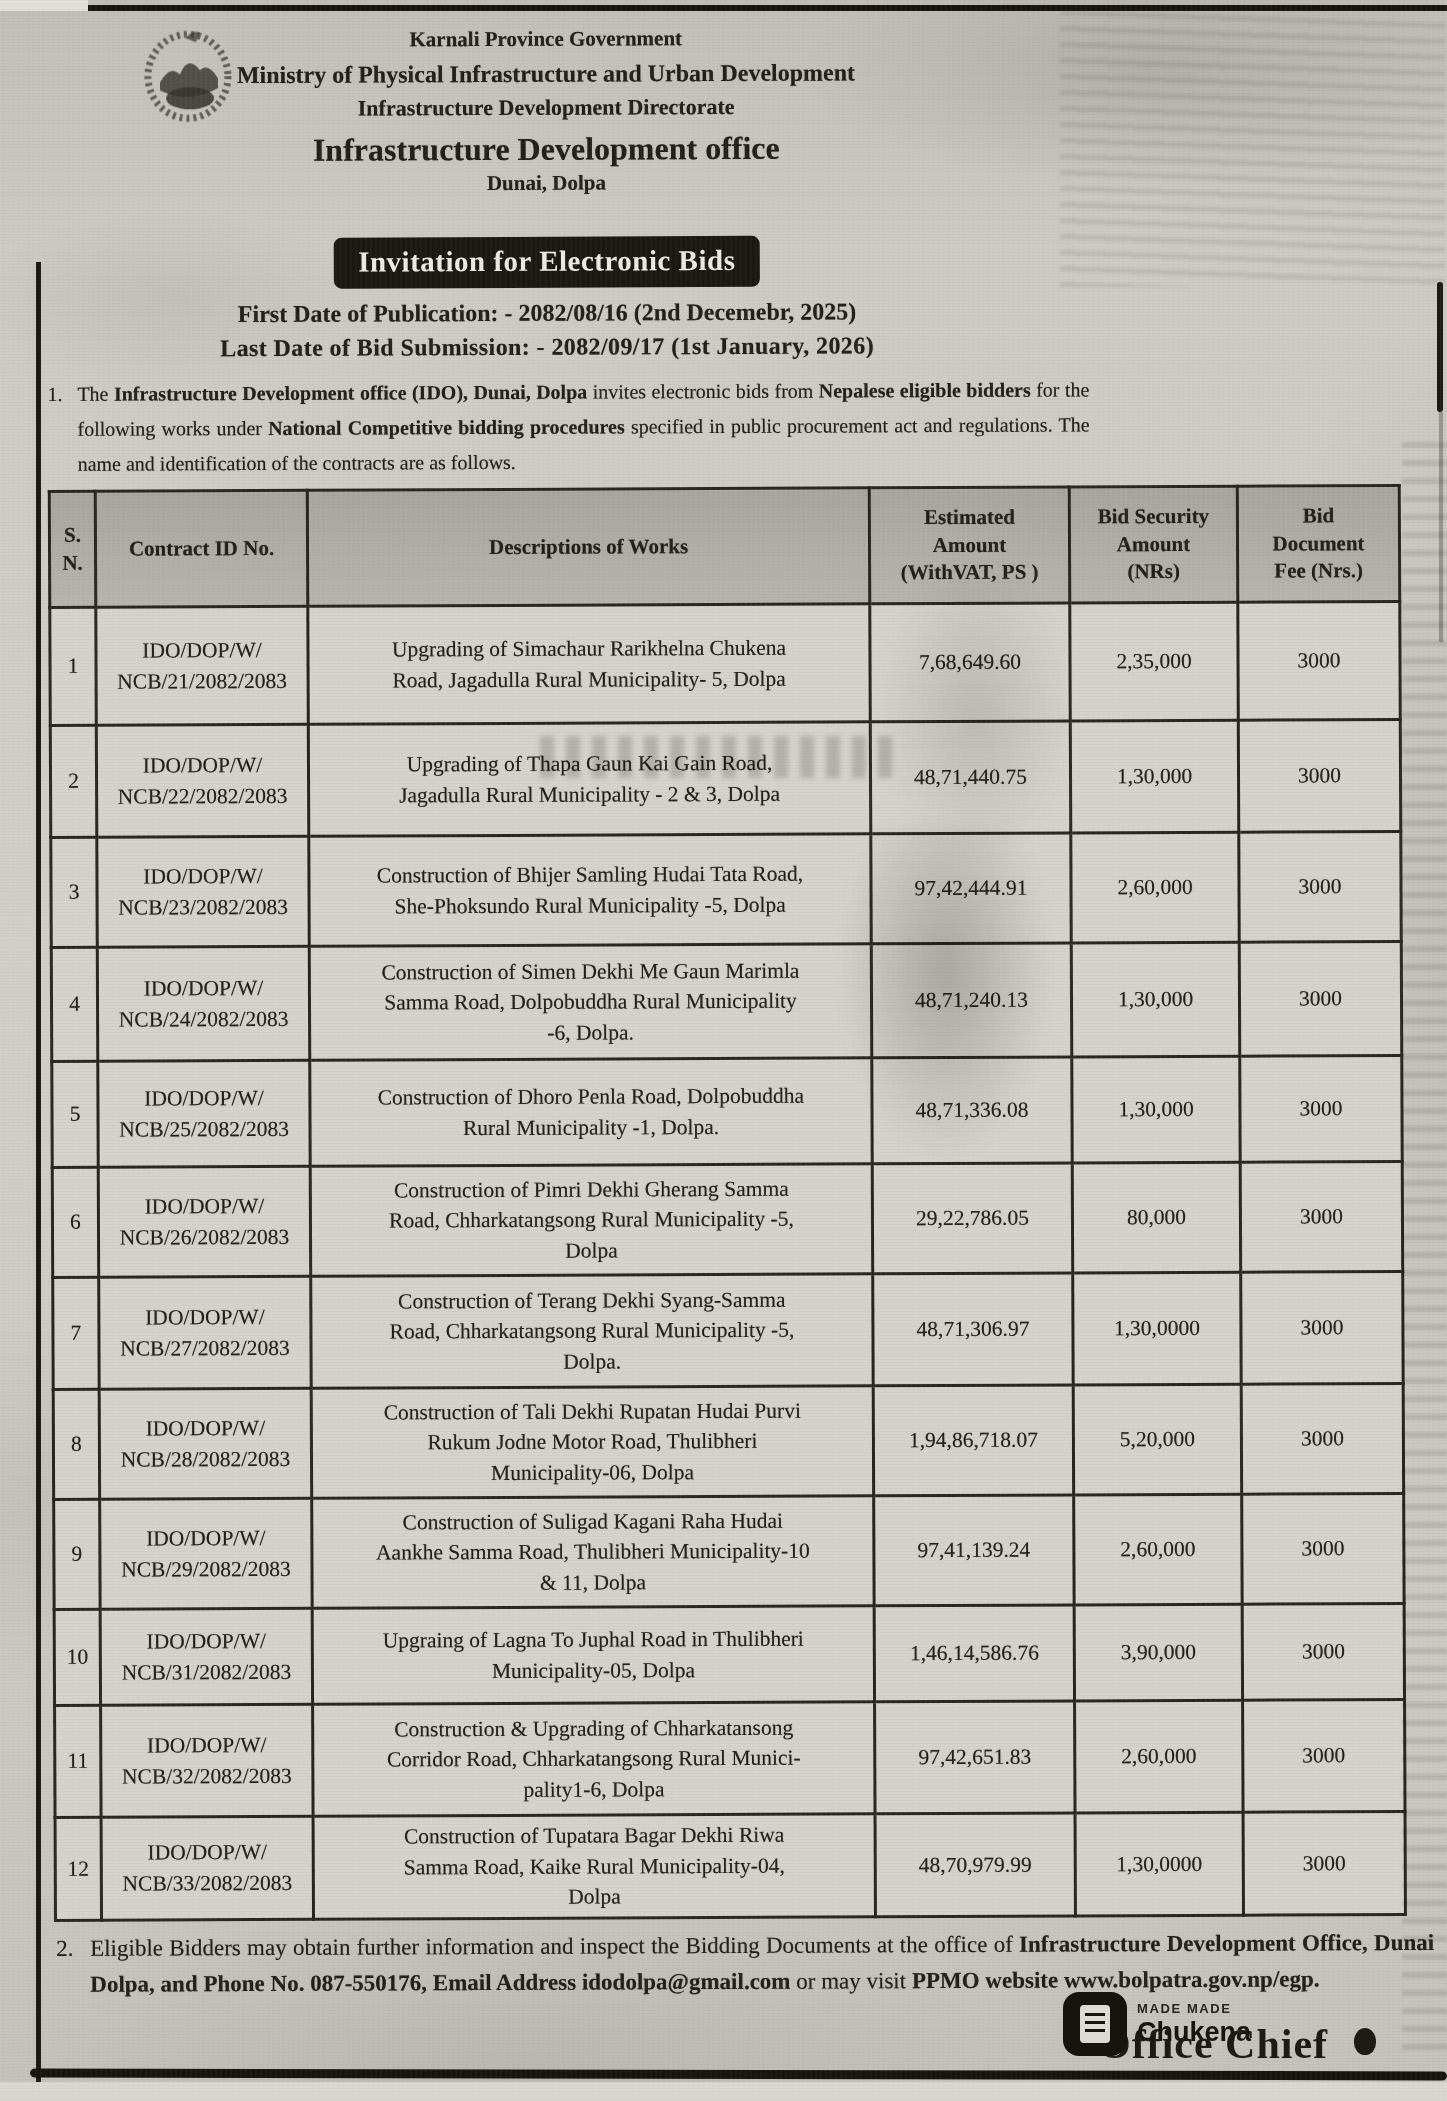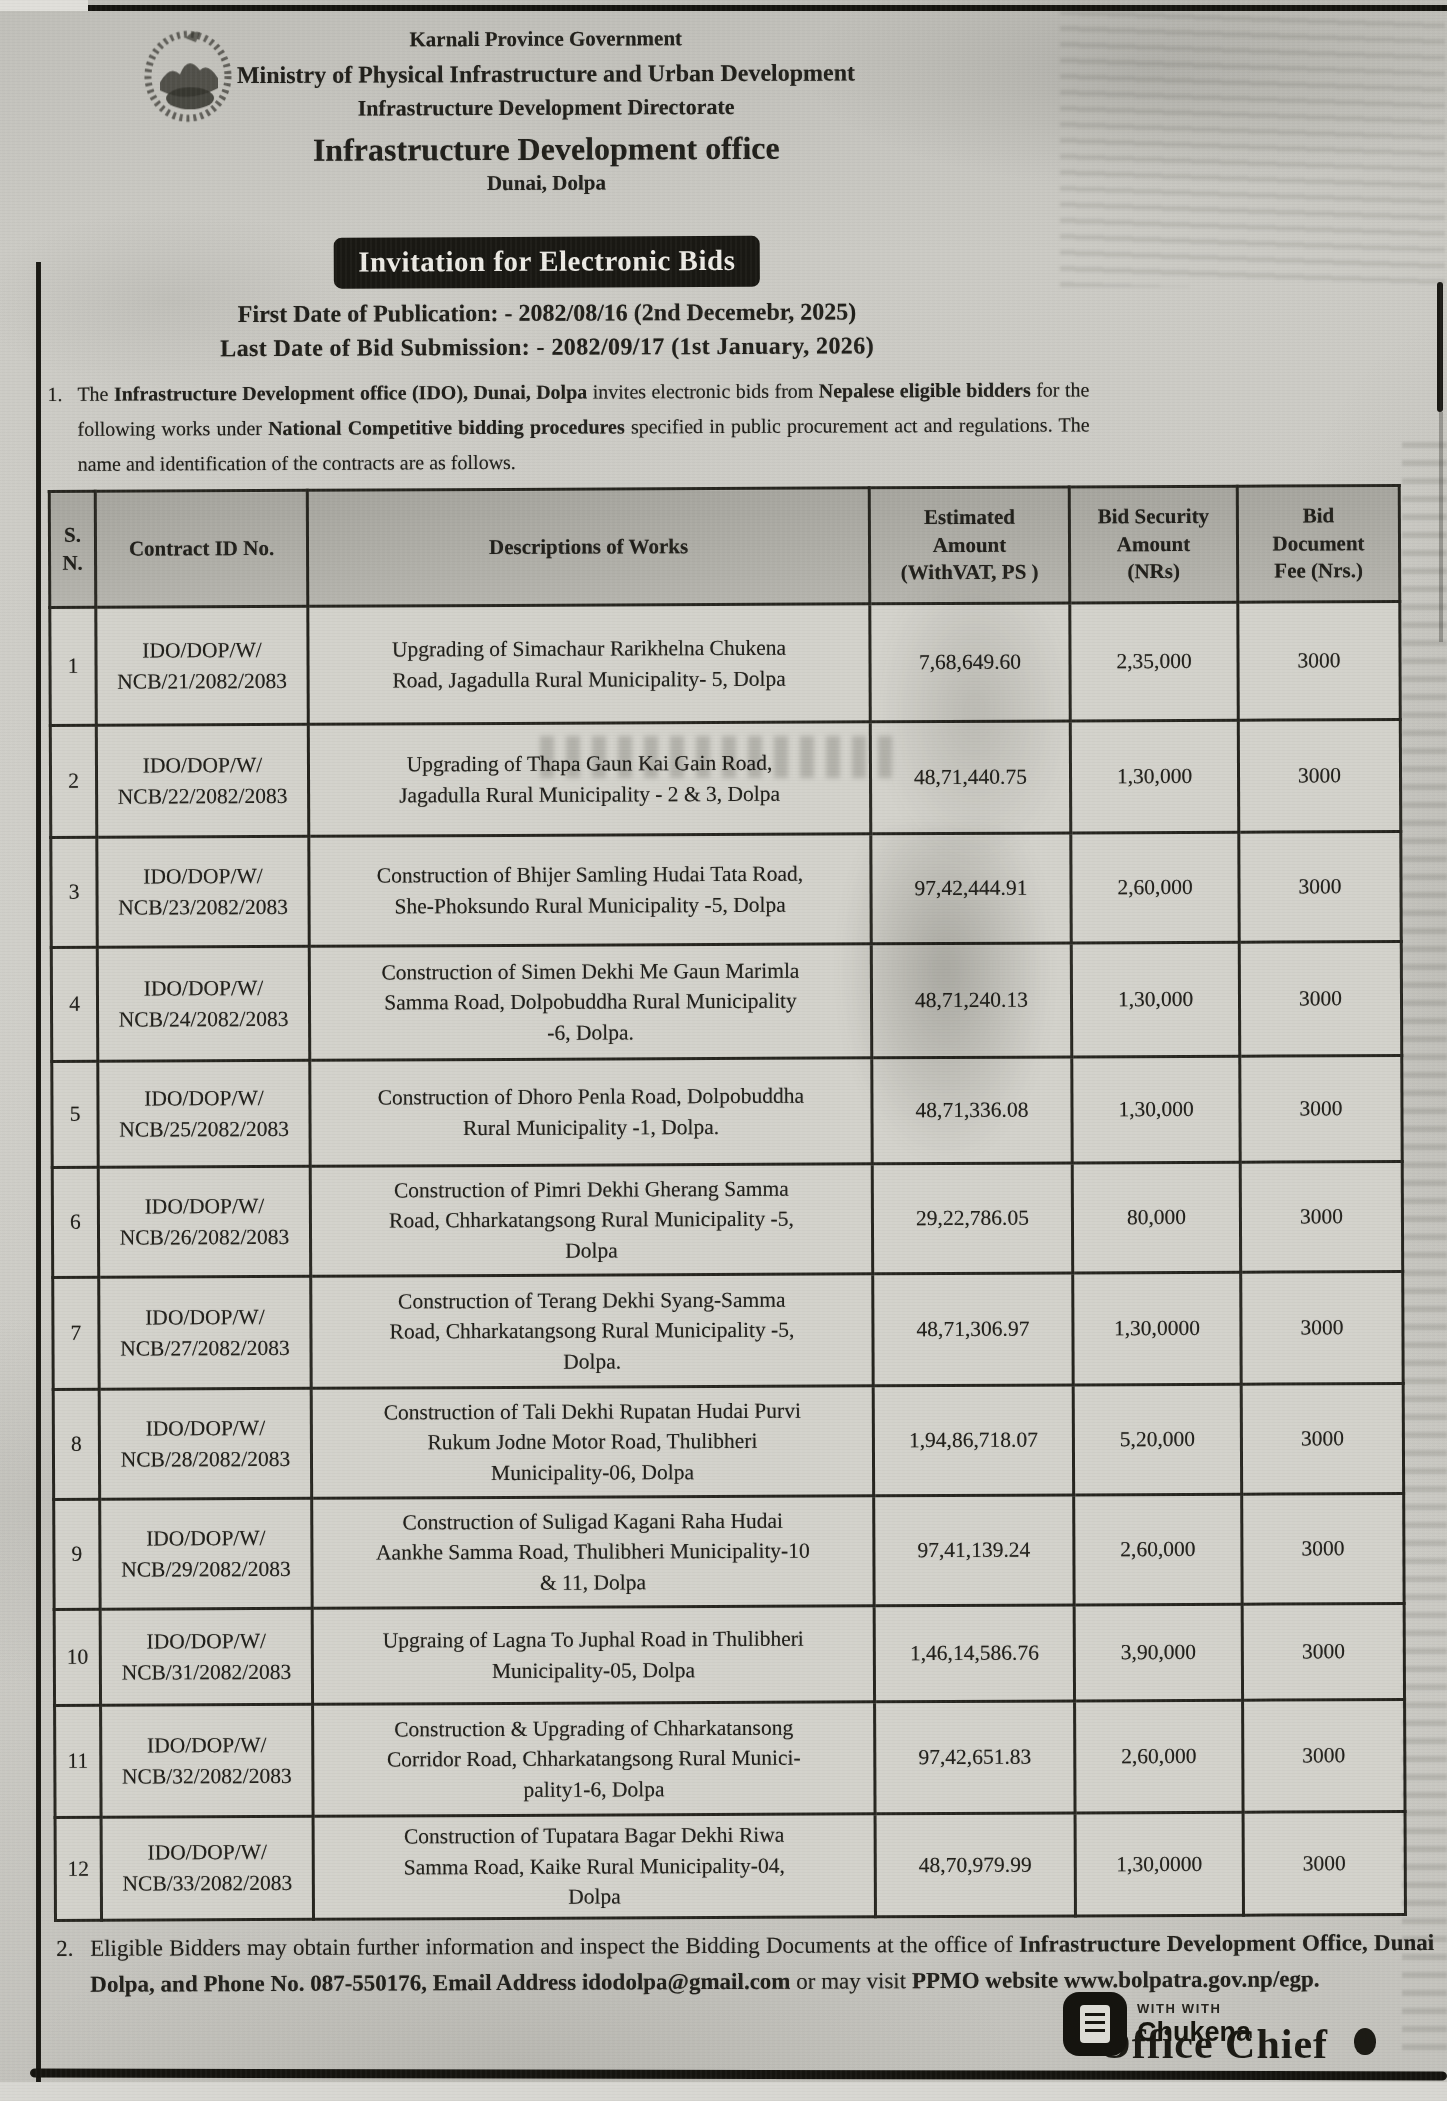--- a/index.html
+++ b/index.html
@@ -304,18 +304,18 @@
 
   <div class="office-chief">Office Chief</div>
   <div class="apple-blob"></div>
   <div class="wm-badge">
     <div class="wm-icon">
       <div class="wm-sheet">
         <div class="wm-lines"></div>
       </div>
     </div>
     <div>
-      <div class="wm-made">WITH WITH</div>
+      <div class="wm-made">MADE MADE</div>
       <div class="wm-app">Chukena</div>
     </div>
   </div>
 
 </div>
 
 </body></html>

